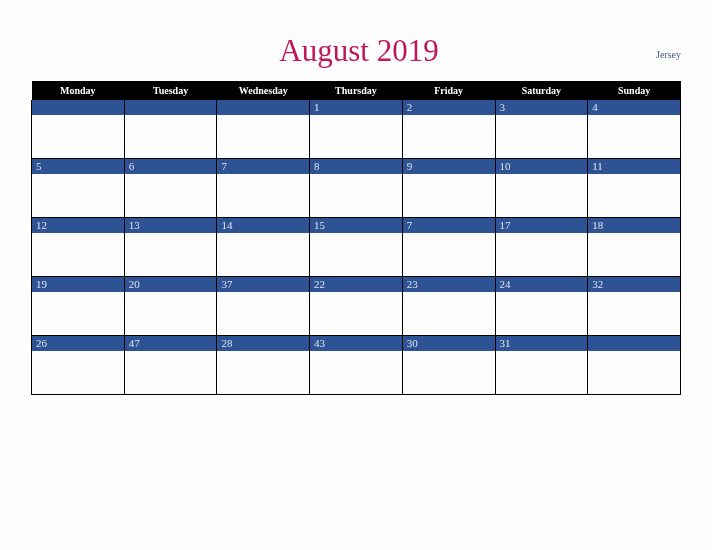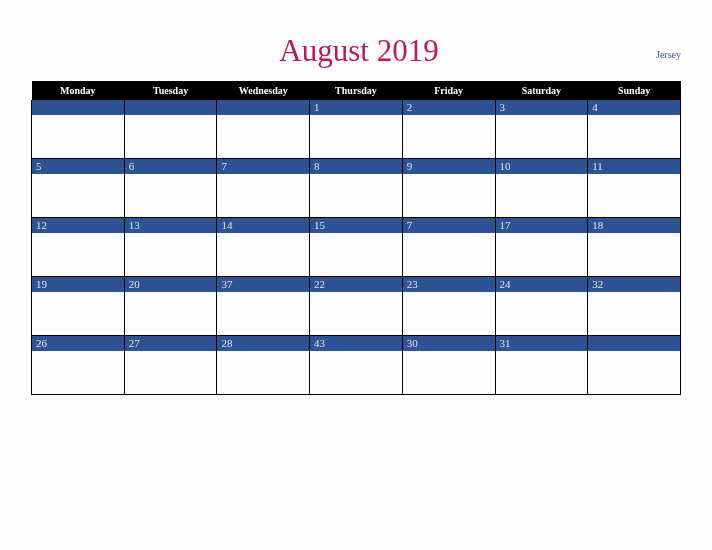--- a/index.html
+++ b/index.html
@@ -282,21 +282,21 @@
           <div class="day-number-bar">32</div>
           <div class="day-body"></div>
         </td>
     </tr>
     <tr>
       <td class="day-cell">
           <div class="day-number-bar">26</div>
           <div class="day-body"></div>
         </td>
       <td class="day-cell">
-          <div class="day-number-bar">27</div>
+          <div class="day-number-bar">47</div>
           <div class="day-body"></div>
         </td>
       <td class="day-cell">
           <div class="day-number-bar">28</div>
           <div class="day-body"></div>
         </td>
       <td class="day-cell">
           <div class="day-number-bar">43</div>
           <div class="day-body"></div>
         </td>

